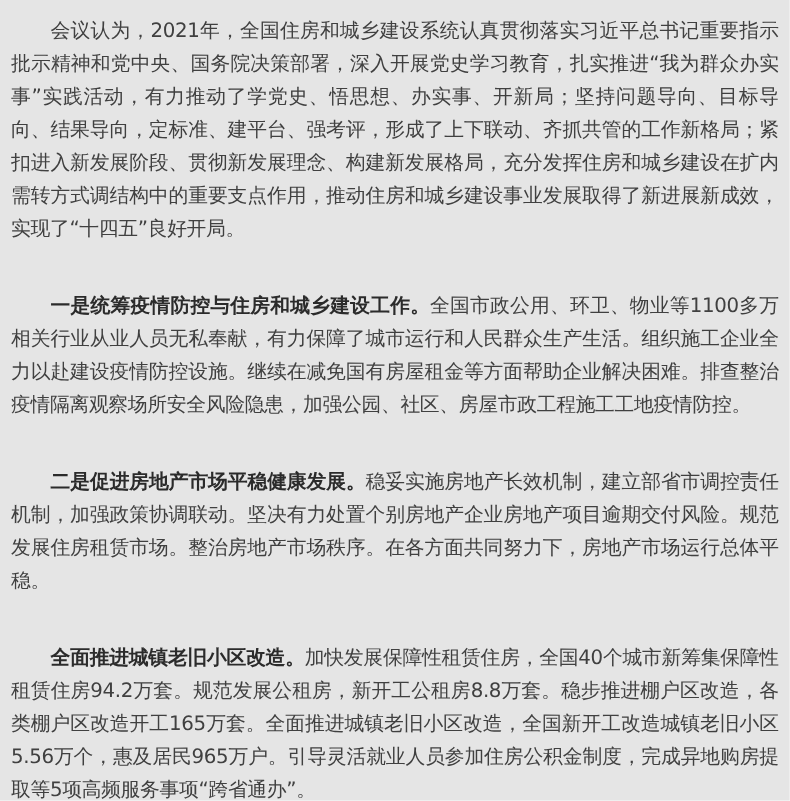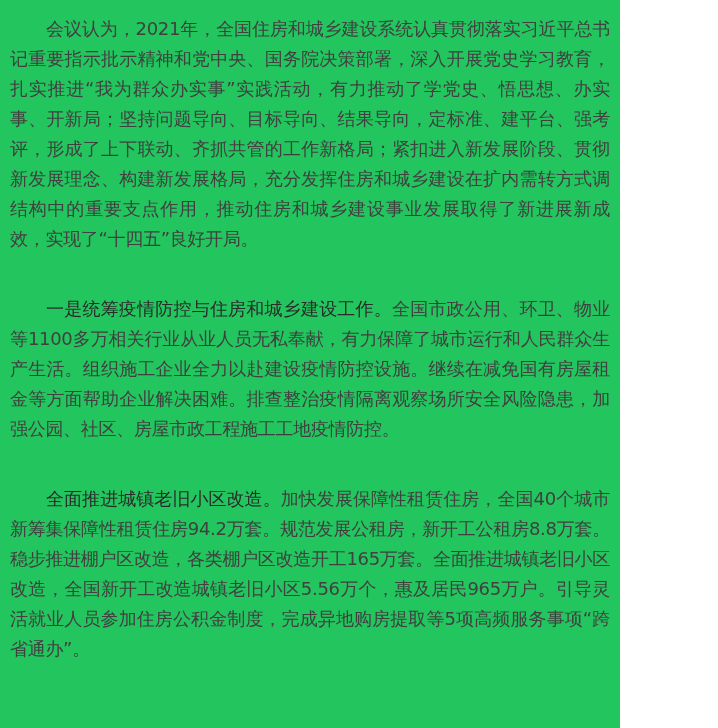--- a/index.html
+++ b/index.html
@@ -1,55 +1,56 @@
 <!DOCTYPE html>
 <html><head>
 <meta charset="utf-8">
 <style>
   html, body {
     margin: 0;
     padding: 0;
     background: #ffffff;
   }
   .page {
-    width: 620px;
+    width: 718px;
     height: 728px;
     box-sizing: border-box;
-    background: #22c55e;
+    background: #e5e5e5;
     overflow: hidden;
   }
   .article {
     box-sizing: border-box;
     padding: 14px 10px 10px 10px;
     font-family: "DejaVu Sans", "Liberation Sans", sans-serif;
     font-size: 18px;
     line-height: 30px;
     letter-spacing: -0.3px;
     color: #404040;
     text-align: justify;
   }
   .article p {
     margin: 0 0 40px 0;
     text-indent: 2em;
   }
   .article p.last {
     margin-bottom: 0;
   }
   .lead {
-    font-weight: normal;
+    font-weight: bold;
     color: #2b2b2b;
   }
 </style>
 </head>
 <body>
 
 <div class="page">
   <div class="article">
 
     <p><span>会议认为，2021年，全国住房和城乡建设系统认真贯彻落实习近平总书记重要指示批示精神和党中央、国务院决策部署，深入开展党史学习教育，扎实推进“我为群众办实事”实践活动，有力推动了学党史、悟思想、办实事、开新局；坚持问题导向、目标导向、结果导向，定标准、建平台、强考评，形成了上下联动、齐抓共管的工作新格局；紧扣进入新发展阶段、贯彻新发展理念、构建新发展格局，充分发挥住房和城乡建设在扩内需转方式调结构中的重要支点作用，推动住房和城乡建设事业发展取得了新进展新成效，实现了“十四五”良好开局。</span></p>
 
     <p><span class="lead">一是统筹疫情防控与住房和城乡建设工作。</span><span>全国市政公用、环卫、物业等1100多万相关行业从业人员无私奉献，有力保障了城市运行和人民群众生产生活。组织施工企业全力以赴建设疫情防控设施。继续在减免国有房屋租金等方面帮助企业解决困难。排查整治疫情隔离观察场所安全风险隐患，加强公园、社区、房屋市政工程施工工地疫情防控。</span></p>
 
+    <p><span class="lead">二是促进房地产市场平稳健康发展。</span><span>稳妥实施房地产长效机制，建立部省市调控责任机制，加强政策协调联动。坚决有力处置个别房地产企业房地产项目逾期交付风险。规范发展住房租赁市场。整治房地产市场秩序。在各方面共同努力下，房地产市场运行总体平稳。</span></p>
 
     <p class="last"><span class="lead">全面推进城镇老旧小区改造。</span><span>加快发展保障性租赁住房，全国40个城市新筹集保障性租赁住房94.2万套。规范发展公租房，新开工公租房8.8万套。稳步推进棚户区改造，各类棚户区改造开工165万套。全面推进城镇老旧小区改造，全国新开工改造城镇老旧小区5.56万个，惠及居民965万户。引导灵活就业人员参加住房公积金制度，完成异地购房提取等5项高频服务事项“跨省通办”。</span></p>
 
   </div>
 </div>
 
 </body></html>

